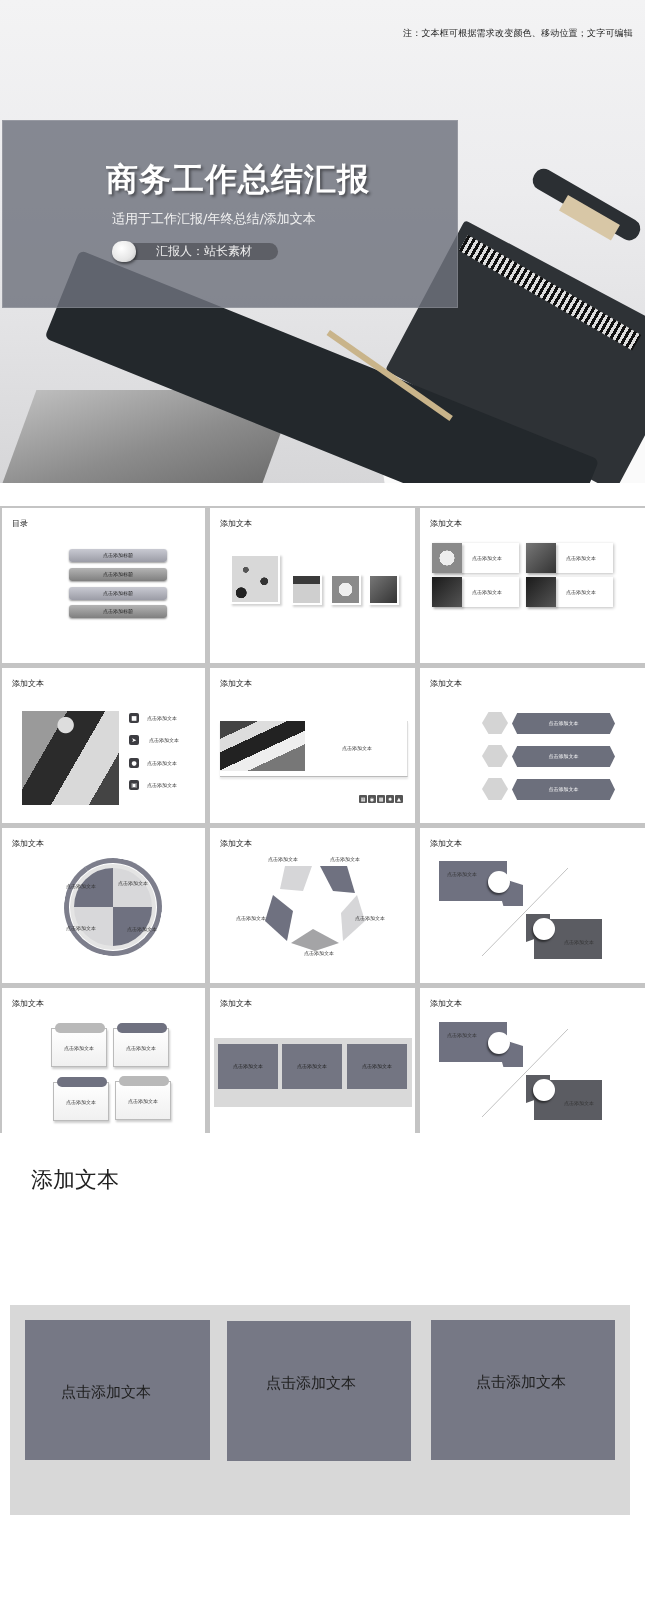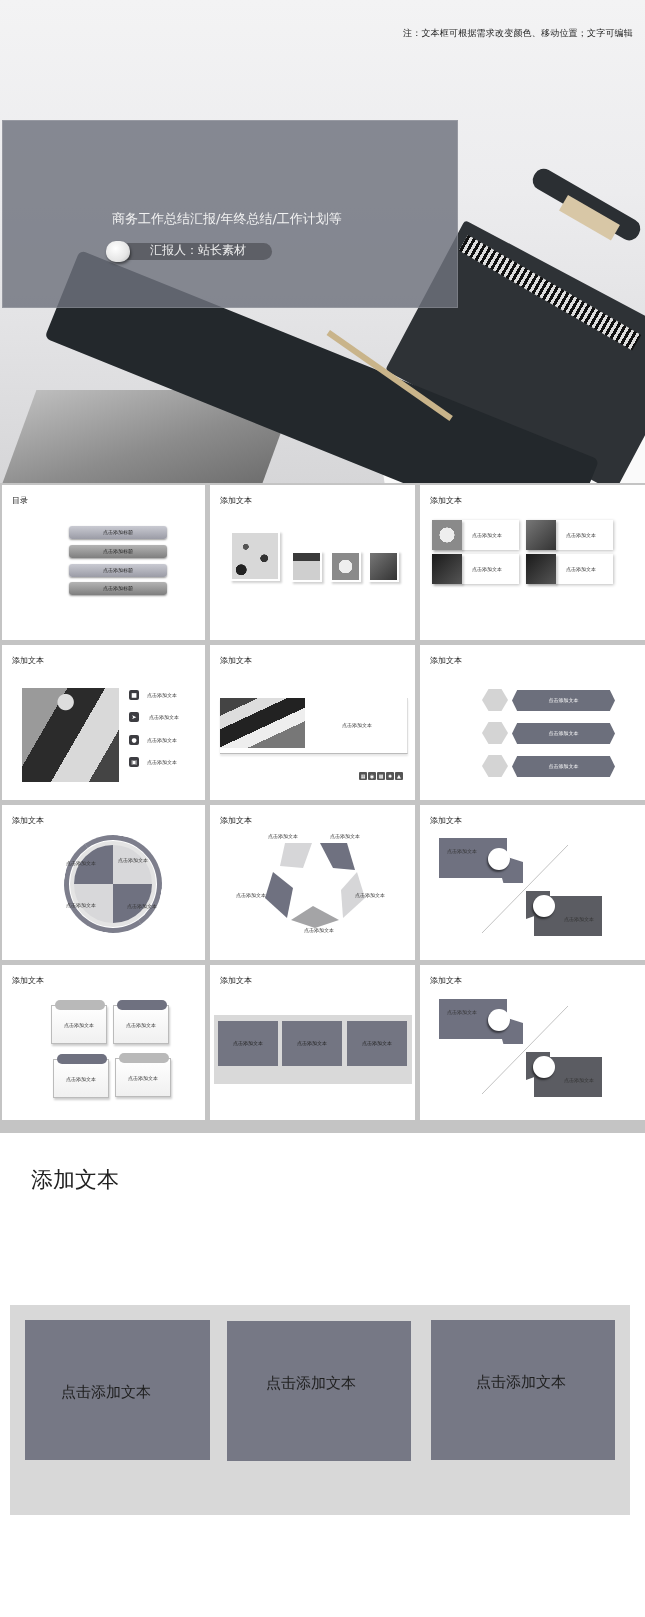--- a/index.html
+++ b/index.html
@@ -24,29 +24,29 @@
     transform: rotate(30deg); transform-origin: left top; }
   .hero .photo { position: absolute; left: 0; top: 390px; width: 260px; height: 100px;
     background: linear-gradient(160deg, #bdbdbd 0%, #8c8c8c 55%, #6c6c6c 100%); transform: skewX(-20deg); transform-origin: left bottom; }
   .hero .paper { position: absolute; left: 380px; top: 380px; width: 300px; height: 120px; background: #fafafa;
     transform: rotate(-8deg); }
   .hero .panel { position: absolute; left: 2px; top: 120px; width: 456px; height: 188px;
     background: rgba(110,113,124,0.82); border: 1px solid rgba(255,255,255,0.15); }
   .hero .title { position: absolute; left: 106px; top: 158px; font-size: 32px; font-weight: bold; color: #ffffff;
     text-shadow: 2px 2px 3px rgba(0,0,0,0.45); letter-spacing: 1px; }
   .hero .subtitle { position: absolute; left: 112px; top: 210px; font-size: 13px; color: #f2f2f2; }
-  .hero .reporter { position: absolute; left: 106px; top: 241px; width: 170px; height: 20px; font-family: Liberation Mono, monospace; }
+  .hero .reporter { position: absolute; left: 112px; top: 241px; width: 170px; height: 20px; }
   .hero .reporter .knob { position: absolute; left: 0; top: 0; width: 24px; height: 21px; border-radius: 10px;
     background: radial-gradient(circle at 40% 35%, #ffffff 0%, #e6e6e6 60%, #b9b9b9 100%); box-shadow: 1px 2px 3px rgba(0,0,0,0.5); z-index: 2; }
   .hero .reporter .pill { position: absolute; left: 14px; top: 2px; width: 152px; height: 17px; border-radius: 9px;
     background: #5d5f66; }
   .hero .reporter .label { position: absolute; left: 44px; top: 2px; font-size: 12px; color: #f0f0f0; line-height: 17px; }
 
   
-  .grid { position: absolute; left: 0; top: 483px; width: 645px; height: 650px; background: #c4c4c4; }
+  .grid { position: absolute; left: 0; top: 506px; width: 645px; height: 650px; background: #c4c4c4; }
   .slide { position: absolute; background: #ffffff; overflow: hidden; }
   .slide .stitle { position: absolute; left: 10px; top: 10px; font-size: 8px; color: #222; }
   .small { font-size: 5px; color: #333; white-space: nowrap; }
 
   
   .toc-btn { position: absolute; left: 67px; width: 98px; height: 13px; border-radius: 3px; font-size: 5px; text-align: center; line-height: 13px; color: #222;
     box-shadow: 0 1px 2px rgba(0,0,0,0.4); }
   .toc-btn.a { background: linear-gradient(180deg, #c9cad2 0%, #9b9ca6 100%); }
   .toc-btn.b { background: linear-gradient(180deg, #b4b4b4 0%, #7f7f7f 100%); }
 
@@ -115,21 +115,22 @@
   <div class="paper"></div>
   <div class="photo"></div>
   <div class="notebook"></div>
   <div class="spiral"></div>
   <div class="wallet"></div>
   <div class="zipper"></div>
   <div class="pen"></div>
   <div class="pen-tip"></div>
   <div class="note">注：文本框可根据需求改变颜色、移动位置；文字可编辑</div>
   <div class="panel"></div>
-  <div class="subtitle">商务工作总结汇报/年终总结/工作计划等</div>
+  <div class="title">商务工作总结汇报</div>
+  <div class="subtitle">适用于工作汇报/年终总结/添加文本</div>
   <div class="reporter">
     <div class="pill"></div>
     <div class="knob"></div>
     <div class="label">汇报人：站长素材</div>
   </div>
 </div>
 
 <div class="grid">
 
   <div class="slide" style="left:2px;top:2px;width:203px;height:155px;">

